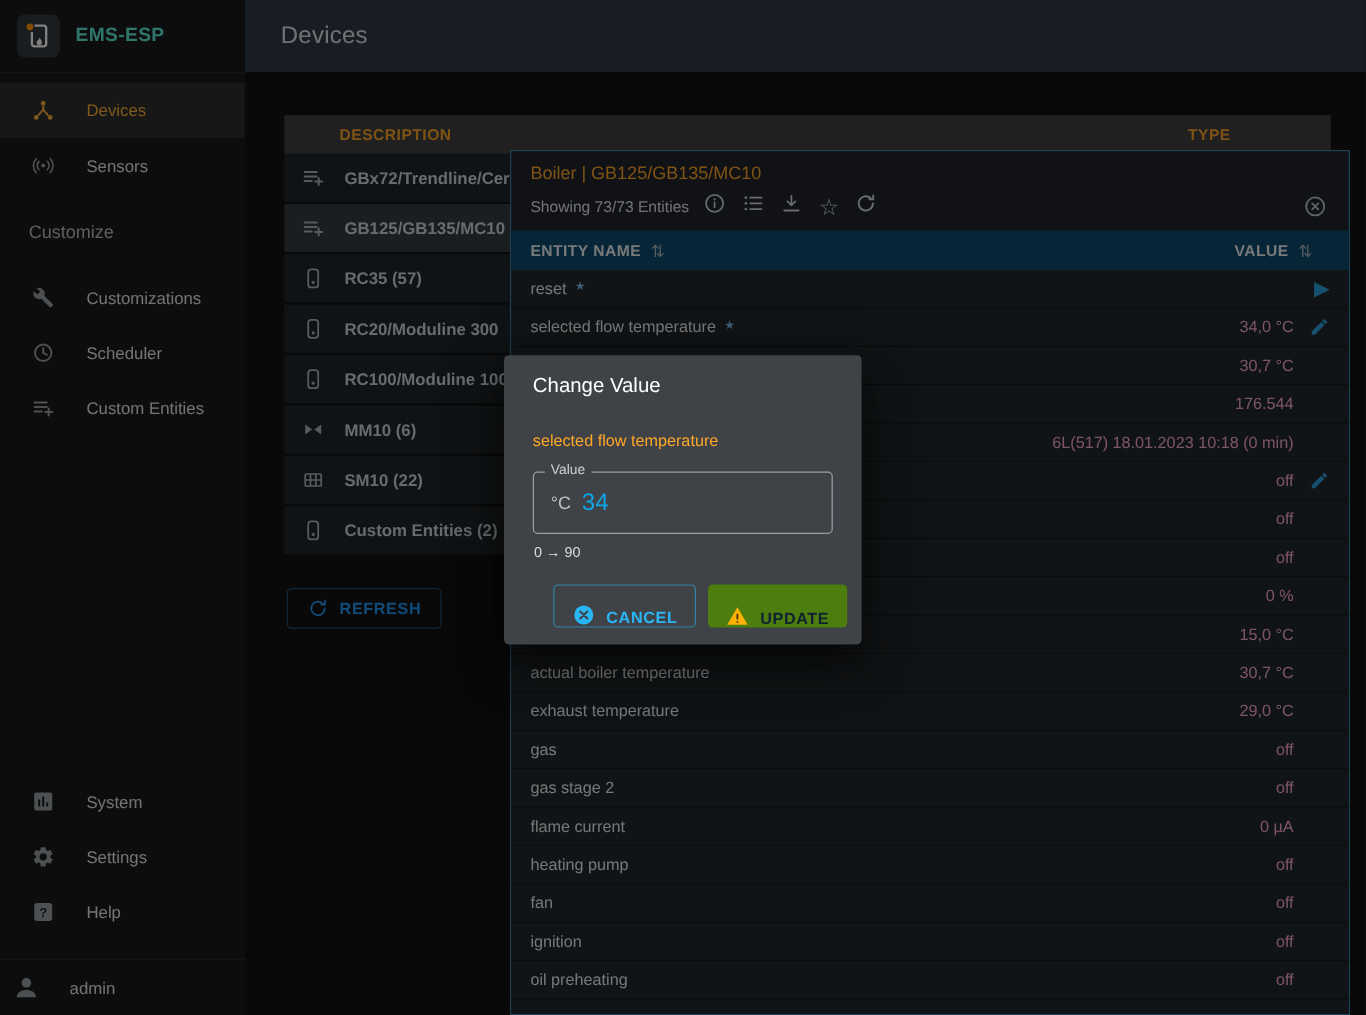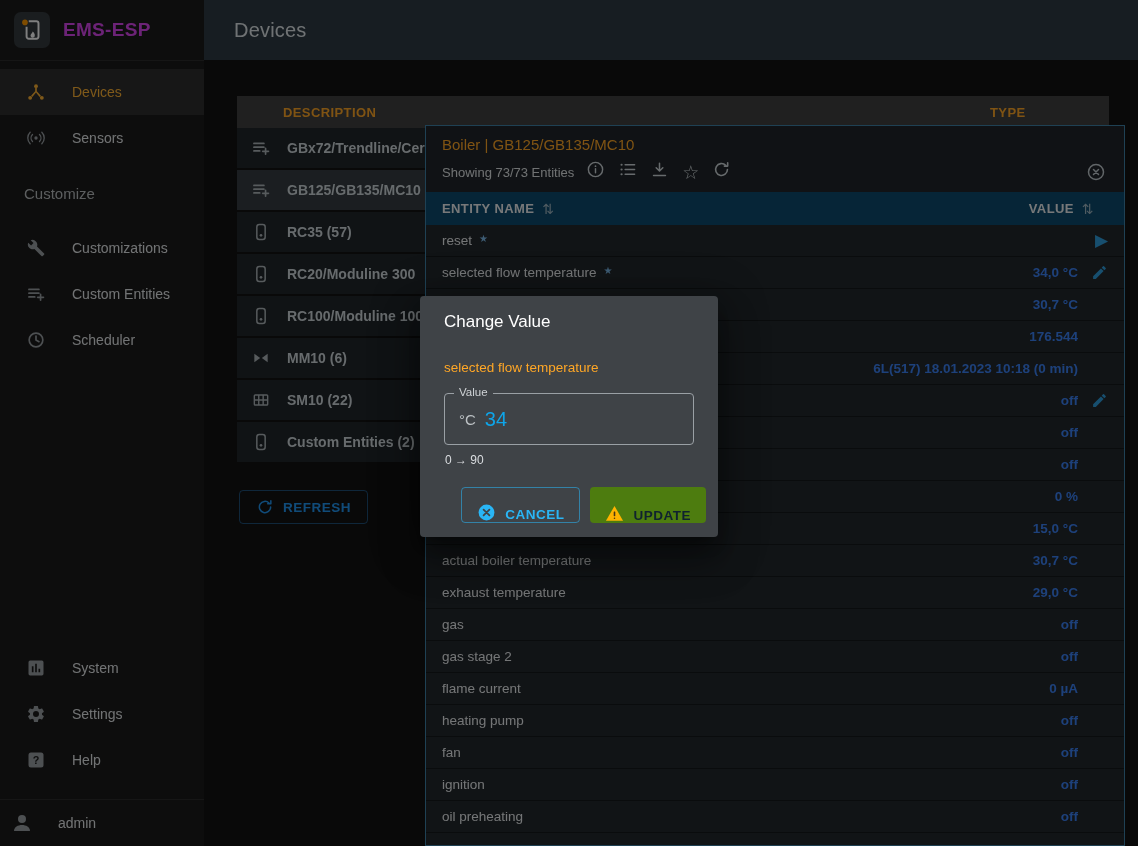--- a/index.html
+++ b/index.html
@@ -7,21 +7,21 @@
   .screen{position:absolute;inset:0;width:1138px;height:846px;overflow:hidden}
 
   
   .appbar{position:absolute;left:204px;top:0;width:934px;height:60px;background:#2e3a44;display:flex;align-items:center;padding-left:30px;z-index:1;box-sizing:border-box}
   .appbar-title{color:#dfe5e8;font-size:20px;letter-spacing:.2px}
 
   
   .sidebar{position:absolute;left:0;top:0;width:204px;height:100%;background:#1b1b1b;z-index:2}
   .logo-row{height:60px;display:flex;align-items:center;gap:13px;padding-left:14px;border-bottom:1px solid #2d2d2d}
   .logo-tile{width:36px;height:36px;border-radius:7px;background:#343a3e;display:flex;align-items:center;justify-content:center}
-  .app-name{color:#d946ef;font-size:19px;font-weight:700;letter-spacing:.3px}
+  .app-name{color:#5eead4;font-size:16px;font-weight:700;letter-spacing:.3px}
   .nav-top{padding-top:8px}
   .nav-item{height:46px;display:flex;align-items:center;padding-left:24px;cursor:pointer}
   .nav-item .icon{width:24px;font-size:20px;color:#9aa0a4;margin-right:24px}
   .nav-item .nav-label{font-size:14px;font-weight:500;color:#e3e6e8}
   .nav-item.active{background:#2f2f2f}
   .nav-item.active .icon,.nav-item.active .nav-label{color:#ffb333}
   .nav-section-label{margin-top:24px;padding-left:24px;height:20px;font-size:15px;color:#b9bdbf}
   .nav-customize{margin-top:20px}
   .nav-bottom{position:absolute;left:0;right:0;bottom:63px}
   .nav-divider{position:absolute;left:0;right:0;bottom:46px;border-top:1px solid #2d2d2d}
@@ -51,21 +51,21 @@
   .toolbar-ic{font-size:19px;color:#cfd6da;margin-right:13px;cursor:pointer;display:inline-flex}
   .close-ic{margin-left:auto;font-size:20px;color:#c3cbd0;cursor:pointer;margin-right:2px;display:inline-flex}
   .et-header{height:33px;background:#0c4a6e;display:flex;align-items:center;padding:0 16px}
   .et-h-name,.et-h-value{display:flex;align-items:center;gap:8px;color:#eef1f2;font-size:13px;font-weight:700;letter-spacing:.4px;cursor:pointer}
   .et-h-value{margin-left:auto;padding-right:14px}
   .sort{font-size:14px;color:#9fb6c2;font-weight:400}
   .et-row{height:32px;display:flex;align-items:center;padding:0 16px;background:#23282c;border-bottom:1px solid #14181a;font-size:13.5px;box-sizing:border-box}
   .et-name{color:#e9ecee;font-weight:500;white-space:nowrap}
   .fav{font-size:10px;color:#7ab8e8;margin-left:7px;margin-top:-4px}
   .et-value{margin-left:auto;display:flex;align-items:center}
-  .et-val-text{color:#3b82f6;font-weight:700;white-space:nowrap}
+  .et-val-text{color:#f9a8d4;font-weight:400;white-space:nowrap}
   .et-action{width:20px;margin-left:10px;display:flex;justify-content:flex-end;align-items:center}
   .et-action .icon{font-size:17px;color:#2f9fde;display:inline-flex}
 
   
   .backdrop{position:absolute;inset:0;background:rgba(0,0,0,0.5);z-index:50}
   .modal{position:absolute;left:420px;top:296px;width:298px;background:#3f4347;border-radius:4px;z-index:60;box-sizing:border-box;
          box-shadow:0 11px 15px -7px rgba(0,0,0,.4),0 24px 38px 3px rgba(0,0,0,.28),0 9px 46px 8px rgba(0,0,0,.24)}
   .modal-title{padding:16px 24px 14px;font-size:17px;font-weight:500;color:#fff}
   .modal-content{padding:6px 24px 0}
   .field-label{color:#ffa726;font-size:13.5px;margin:8px 0 18px}
@@ -127,33 +127,33 @@
           <span class="icon">
             <svg viewBox="0 0 24 24" fill="currentColor">
               <path d="M21.7 18.6l-8.5-8.5c.8-2 .4-4.4-1.3-6A5.6 5.6 0 005.6 2.7L9 6.1 6.1 9 2.7 5.6a5.6 5.6 0 001.4 6.3c1.6 1.6 4 2.1 6 1.3l8.5 8.5c.4.4 1 .4 1.4 0l1.7-1.7c.4-.4.4-1 0-1.4z"></path>
             </svg>
           </span>
           <span class="nav-label">Customizations</span>
         </div>
         <div class="nav-item">
           <span class="icon">
             <svg viewBox="0 0 24 24" fill="none" stroke="currentColor" stroke-width="2" stroke-linecap="round">
-              <path d="M3.5 6.5h12M3.5 11h12M3.5 15.5h7M17.5 12.5v7M14 16h7"></path>
-            </svg>
-          </span>
-          <span class="nav-label">Custom Entities</span>
-        </div>
-        <div class="nav-item">
-          <span class="icon">
-            <svg viewBox="0 0 24 24" fill="none" stroke="currentColor" stroke-width="2" stroke-linecap="round">
               <circle cx="12" cy="12" r="8.2"></circle>
               <path d="M12 7.2V12l3.6 2"></path>
             </svg>
           </span>
           <span class="nav-label">Scheduler</span>
+        </div>
+        <div class="nav-item">
+          <span class="icon">
+            <svg viewBox="0 0 24 24" fill="none" stroke="currentColor" stroke-width="2" stroke-linecap="round">
+              <path d="M3.5 6.5h12M3.5 11h12M3.5 15.5h7M17.5 12.5v7M14 16h7"></path>
+            </svg>
+          </span>
+          <span class="nav-label">Custom Entities</span>
         </div>
       </nav>
     <nav class="nav-bottom" id="nav-bottom">
         <div class="nav-item">
           <span class="icon">
             <svg viewBox="0 0 24 24" fill="currentColor">
               <path d="M19 3H5a2 2 0 00-2 2v14a2 2 0 002 2h14a2 2 0 002-2V5a2 2 0 00-2-2zM9 17H7v-7h2v7zm4 0h-2V7h2v10zm4 0h-2v-4h2v4z"></path>
             </svg>
           </span>
           <span class="nav-label">System</span>

